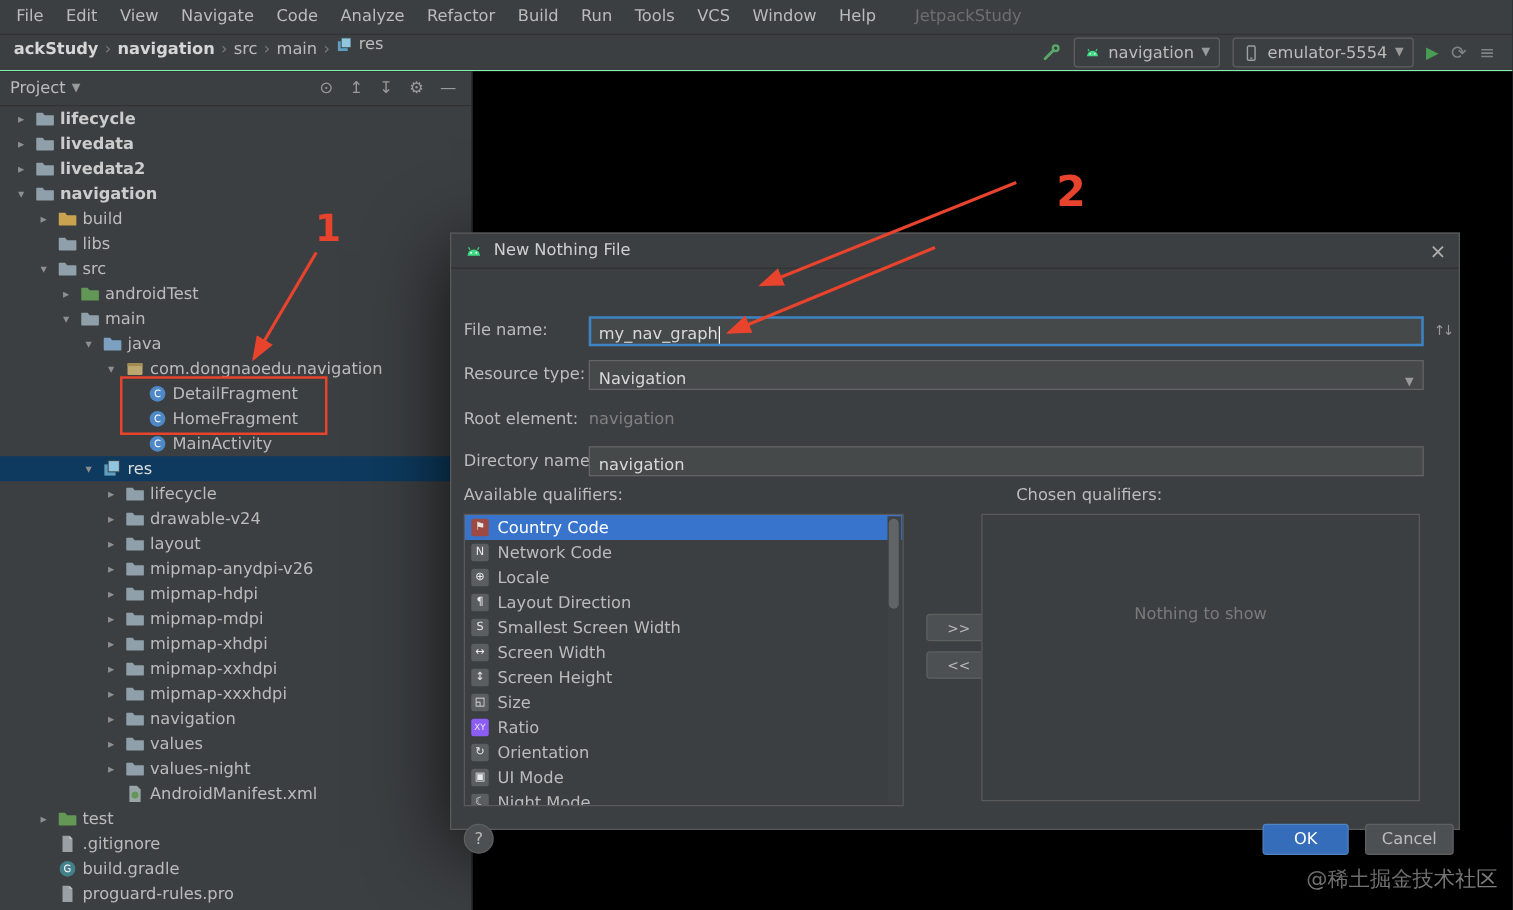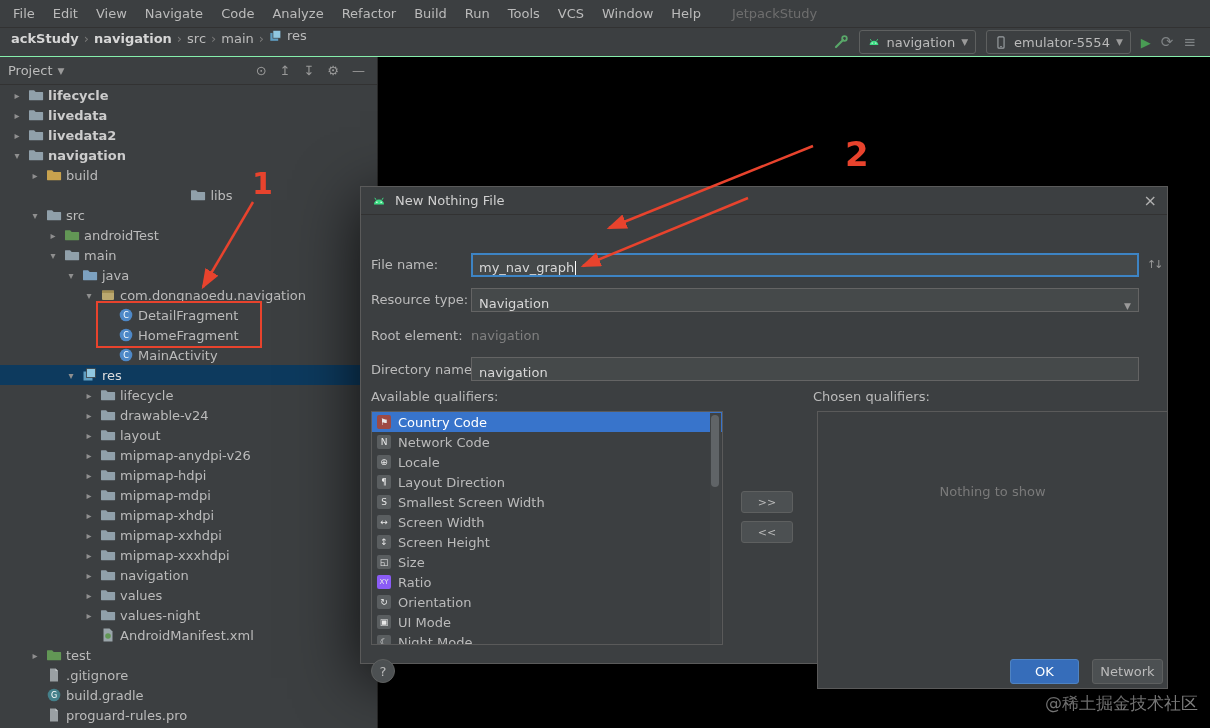--- a/index.html
+++ b/index.html
@@ -54,21 +54,21 @@
   .sorticon{position:absolute;left:786px;top:43px;color:#9a9a9a;font-size:11px;letter-spacing:-2px}
   .qlist{position:absolute;left:10px;top:196px;width:352px;height:234px;background:#3c3f41;border:1px solid #5a5a5a;overflow:hidden}
   .qrow{height:20px;display:flex;align-items:center;gap:7px;padding-left:5px;white-space:nowrap}
   .qrow.sel{background:#3874cb;color:#ffffff}
   .badge{width:14px;height:14px;flex:0 0 14px;border-radius:2px;display:inline-flex;align-items:center;justify-content:center;
     font-size:9px;color:#e8e8e8;background:#5a5e60}
   .sbar{position:absolute;top:1px;right:1px;bottom:1px;width:11px;background:#3f4244}
   .sthumb{position:absolute;top:2px;left:1px;width:8px;height:72px;background:#606467;border-radius:4px}
   .mvbtn{position:absolute;left:380px;width:52px;height:22px;background:#4c5052;border:1px solid #5e6060;border-radius:3px;
     display:flex;align-items:center;justify-content:center;font-size:11px;color:#bbbbbb}
-  .chpanel{position:absolute;left:456px;top:196px;width:351px;height:278px;border:1px solid #5a5a5a;background:#3c3f41}
+  .chpanel{position:absolute;left:424px;top:196px;width:351px;height:230px;border:1px solid #5a5a5a;background:#3c3f41}
   .empty{position:absolute;top:72px;width:100%;text-align:center;color:#7a7a7a}
   .helpbtn{position:absolute;left:10px;top:444px;width:24px;height:24px;border-radius:50%;background:#4c5052;
     border:1px solid #5e6060;display:flex;align-items:center;justify-content:center;color:#bbbbbb}
   .okbtn{position:absolute;left:649px;top:444px;width:69px;height:25px;background:#366dba;border:1px solid #4f83c2;
     border-radius:3px;color:#ffffff;display:flex;align-items:center;justify-content:center}
   .cancelbtn{position:absolute;left:731px;top:444px;width:71px;height:25px;background:#4c5052;border:1px solid #5e6060;
     border-radius:3px;color:#bbbbbb;display:flex;align-items:center;justify-content:center}
 
   
   .anno-svg{position:absolute;left:0;top:0;z-index:60;pointer-events:none}
@@ -192,21 +192,21 @@
         </div>
         <div class="trow" style="padding-left: 26px;">
           <span class="arrow">▸</span>
           <span class="ticon">
             <svg width="16" height="16" viewBox="0 0 16 16">
               <path d="M1.5 3.2h4.6l1.6 1.9h6.9c.3 0 .5.2.5.5v7.2c0 .3-.2.5-.5.5H1.5c-.3 0-.5-.2-.5-.5V3.7c0-.3.2-.5.5-.5z" fill="#c8a24e"></path>
             </svg>
           </span>
           <span class="tlabel">build</span>
         </div>
-        <div class="trow" style="padding-left: 26px; justify-content: center;">
+        <div class="trow" style="padding-left: 26px;">
           <span class="arrow"></span>
           <span class="ticon">
             <svg width="16" height="16" viewBox="0 0 16 16">
               <path d="M1.5 3.2h4.6l1.6 1.9h6.9c.3 0 .5.2.5.5v7.2c0 .3-.2.5-.5.5H1.5c-.3 0-.5-.2-.5-.5V3.7c0-.3.2-.5.5-.5z" fill="#90a0aa"></path>
             </svg>
           </span>
           <span class="tlabel">libs</span>
         </div>
         <div class="trow" style="padding-left: 26px;">
           <span class="arrow">▾</span>
@@ -552,21 +552,21 @@
 
     <div class="mvbtn" style="top:276px">&gt;&gt;</div>
     <div class="mvbtn" style="top:306px">&lt;&lt;</div>
 
     <div class="chpanel">
       <div class="empty">Nothing to show</div>
     </div>
 
     <div class="helpbtn">?</div>
     <div class="okbtn">OK</div>
-    <div class="cancelbtn">Network</div>
+    <div class="cancelbtn">Cancel</div>
   </div>
 </div>
 
 <svg class="anno-svg" width="1210" height="728">
   <defs>
     <marker id="ah" markerWidth="9" markerHeight="8" refX="7" refY="3" orient="auto">
       <path d="M0,0 L8,3 L0,6 z" fill="#e8432d"></path>
     </marker>
   </defs>
   <line x1="253" y1="202" x2="203" y2="287" stroke="#e8432d" stroke-width="2.5" marker-end="url(#ah)"></line>

